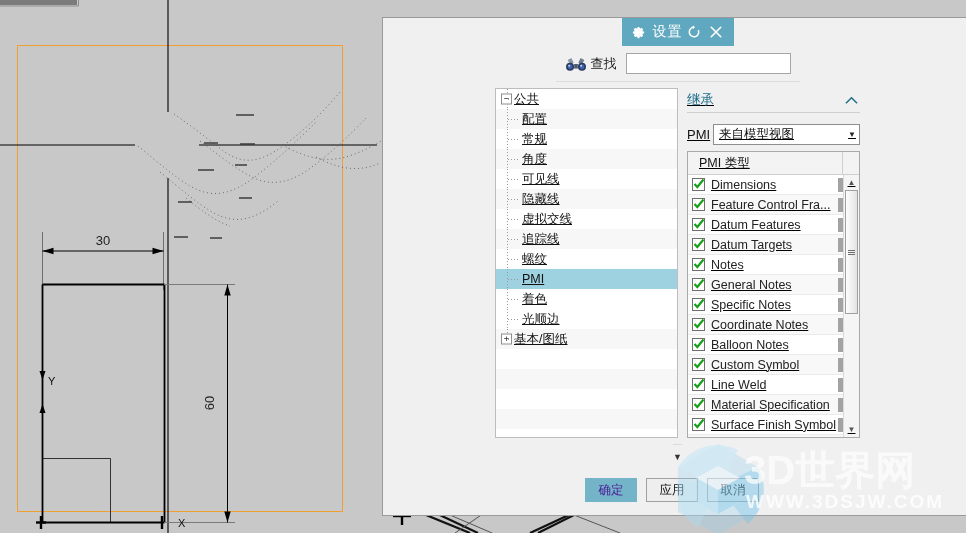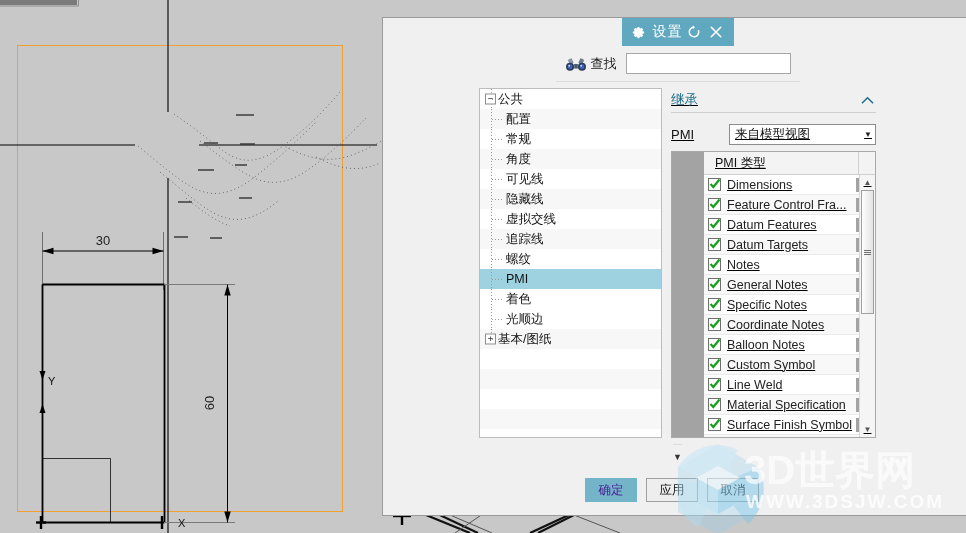--- a/index.html
+++ b/index.html
@@ -72,21 +72,21 @@
     position:absolute;left:12px;top:50%;width:10px;height:1px;
     background-image:linear-gradient(to right,#9a9a9a 50%,transparent 50%);
     background-size:3px 1px;
   }
   .pm{
     position:absolute;left:5px;top:50%;transform:translateY(-50%);
     width:9px;height:9px;border:1px solid #8d8d8d;background:#fff;
     font-size:9px;line-height:7px;text-align:center;color:#333;
     font-family:"DejaVu Sans Mono",monospace;
   }
-  .trow .lbl{margin-left:26px;}
+  .trow .lbl{margin-left:26px;text-decoration:underline;}
   .trow.root .lbl{margin-left:18px;}
   .trow.filler{height:20px;}
 
   
   .rightpane{flex:1;display:flex;flex-direction:column;margin-left:9px;min-width:0;text-decoration:underline;}
   .secthead{
     display:flex;align-items:center;justify-content:space-between;
     height:24px;flex:0 0 auto;
   }
   .secthead .stitle{color:#1f6f8b;font-size:13.5px;}
@@ -98,39 +98,39 @@
     width:147px;height:21px;border:1px solid #8d8d8d;background:#fff;
     display:flex;align-items:center;font-size:12.5px;color:#111;
     padding:0 3px 0 5px;box-sizing:border-box;
   }
   .combo .ctext{flex:1;overflow:hidden;white-space:nowrap;}
   .combo .carrow{font-size:8px;color:#222;padding-left:4px;}
 
   
   .gridwrap{
     flex:1;min-height:0;border:1px solid #a9a9a9;background:#a3a3a3;
-    display:flex;flex-direction:column;overflow:hidden;margin-top:2px;padding-left:32px;
+    display:flex;flex-direction:column;overflow:hidden;margin-top:2px;
   }
   .gridhead{
     height:22px;flex:0 0 auto;display:flex;background:#f3f3f3;
     border-bottom:1px solid #cfcfcf;font-size:12.5px;color:#111;
   }
   .gridhead .hc1{width:155px;box-sizing:border-box;padding:3px 0 0 11px;border-right:1px solid #cfcfcf;}
   .gridhead .hc2{flex:1;}
   .gridscroll{flex:1;display:flex;min-height:0;}
   .gridrows{flex:1;min-width:0;overflow:hidden;}
   .grow{
     height:20px;display:flex;align-items:center;font-size:12.5px;color:#222;
     box-sizing:border-box;border-bottom:1px solid #eaeaea;
   }
   .grow.odd{background:#f8f8f8;}
   .grow.even{background:#ffffff;}
   .grow .cell1{
     width:155px;box-sizing:border-box;display:flex;align-items:center;
-    padding-left:4px;border-right:3px solid #a3a3a3;overflow:hidden;white-space:nowrap;
+    padding-left:4px;border-right:5px solid #a3a3a3;overflow:hidden;white-space:nowrap;
   }
   .grow .cell2{flex:1;}
   .chk{
     width:11px;height:11px;flex:0 0 auto;border:1px solid #6f6f6f;background:#fff;
     margin-right:6px;position:relative;
   }
   .chk svg{position:absolute;left:0;top:-1px;}
   
   .vsb{
     width:15px;flex:0 0 auto;background:#f5f5f5;border-left:1px solid #dadada;

